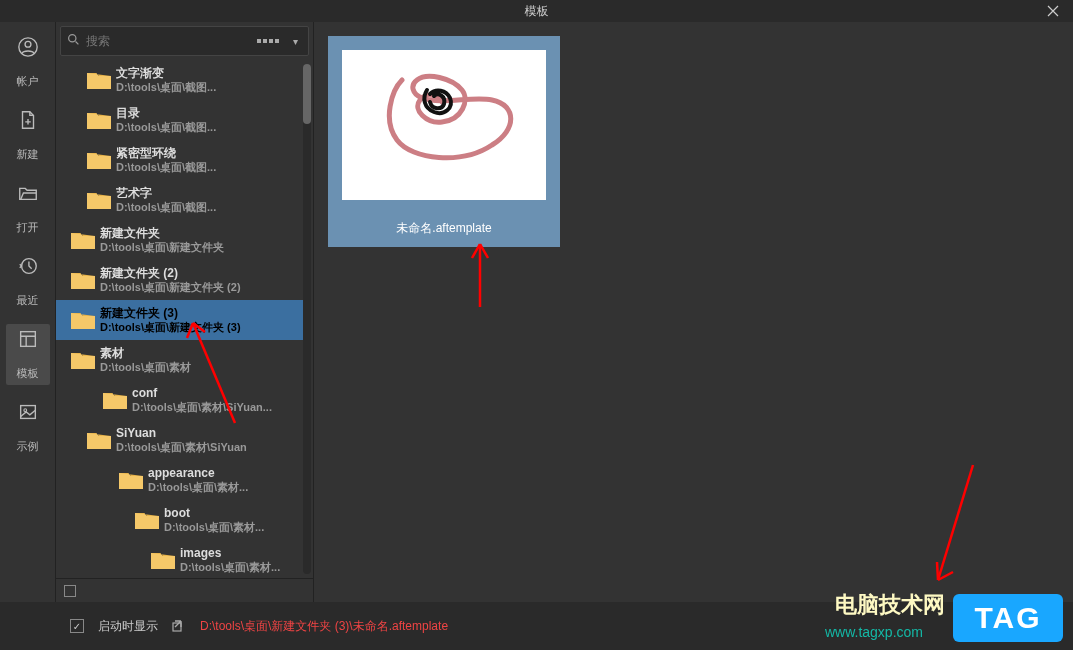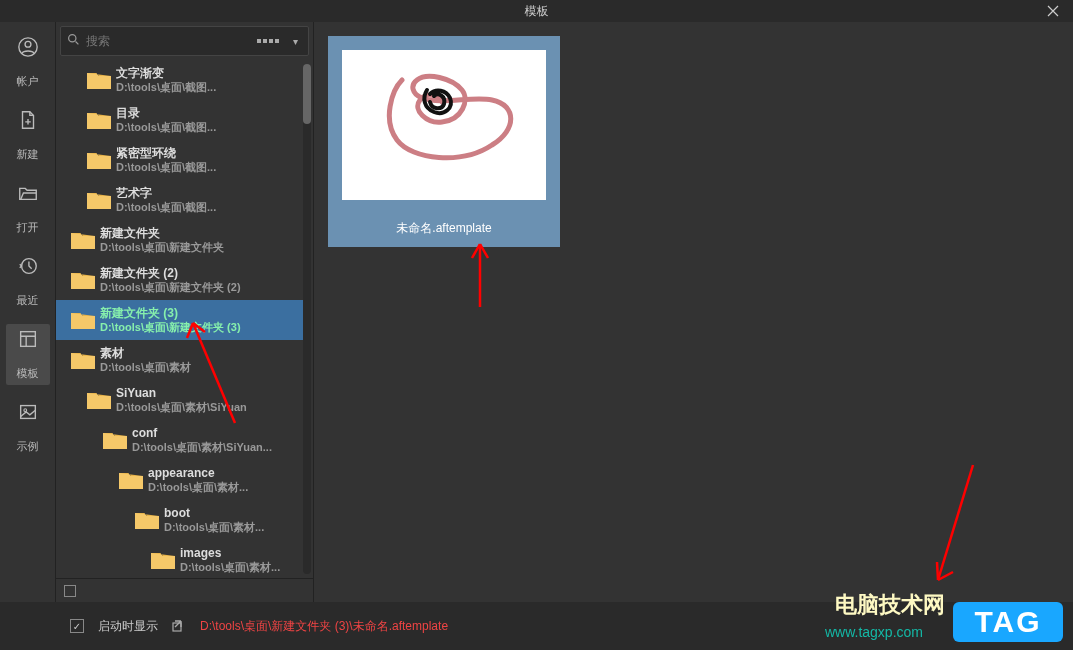--- a/index.html
+++ b/index.html
@@ -73,21 +73,21 @@
     padding-left: 0px;
     font-weight: bold;
   }
   .node.selected { background:#3b6fa0; color:#fff; }
   .node .folder {
     width:26px; height:22px; flex-shrink:0;
   }
   .node .txt { display:flex; flex-direction:column; line-height:1.25; overflow:hidden;}
   .node .txt .t1 { font-size:12px; color:#ddd; white-space:nowrap; overflow:hidden; text-overflow:ellipsis;}
   .node .txt .t2 { font-size:11px; color:#999; white-space:nowrap; overflow:hidden; text-overflow:ellipsis;}
-  .node.selected .txt .t1, .node.selected .txt .t2 { color:#86efac; }
+  .node.selected .txt .t1, .node.selected .txt .t2 { color:#000000; }
   .foldersvg { fill:#f5c869; }
   .tree-footer { height:24px; border-top:1px solid #222; display:flex; align-items:center; padding-left:8px;}
   .tree-footer .sq { width:12px;height:12px;border:1px solid #888;}
   
   .content {
     flex:1; background:#333333; position:relative; padding:14px;
   }
   .thumb {
     width:232px; background:#6b91b2; border:0;
     display:flex; flex-direction:column; align-items:center;
@@ -123,21 +123,21 @@
     position:absolute; right:128px; bottom:30px;
     font-size:22px; font-weight:bold; color:#fef9c3;
     font-family: "SimHei", sans-serif;
   }
   .watermark2 {
     position:absolute; right:150px; bottom:10px;
     font-size:14px; color:#14b8a6; font-family: Arial, sans-serif;
   }
   .tag {
     position:absolute; right:10px; bottom:8px;
-    width:110px; height:40px; background:#19a7ff; border-radius:6px;
+    width:110px; height:48px; background:#19a7ff; border-radius:6px;
     display:flex; align-items:center; justify-content:center;
     font-family: Arial Black, Arial, sans-serif; font-size:30px; font-weight:900;
     color:#fff; letter-spacing:2px;
   }
 </style>
 </head>
 <body>
 
 <div class="titlebar">
   <span class="title">模板</span>
@@ -307,38 +307,38 @@
         <div class="node" style="padding-left: 14px;">
           <span class="folder"><svg class="foldersvg" width="26" height="22" viewBox="0 0 26 22">
               <path d="M1 4 H10 L13 7 H25 V20 H1 Z" fill="#f5c869"></path>
               <path d="M1 4 H10 L13 7 H25" fill="#e8b44a"></path>
             </svg></span>
           <span class="txt">
             <span class="t1">素材</span>
             <span class="t2">D:\tools\桌面\素材</span>
           </span>
         </div>
+        <div class="node" style="padding-left: 46px;">
+          <span class="folder"><svg class="foldersvg" width="26" height="22" viewBox="0 0 26 22">
+              <path d="M1 4 H10 L13 7 H25 V20 H1 Z" fill="#f5c869"></path>
+              <path d="M1 4 H10 L13 7 H25" fill="#e8b44a"></path>
+            </svg></span>
+          <span class="txt">
+            <span class="t1">conf</span>
+            <span class="t2">D:\tools\桌面\素材\SiYuan...</span>
+          </span>
+        </div>
         <div class="node" style="padding-left: 30px;">
           <span class="folder"><svg class="foldersvg" width="26" height="22" viewBox="0 0 26 22">
               <path d="M1 4 H10 L13 7 H25 V20 H1 Z" fill="#f5c869"></path>
               <path d="M1 4 H10 L13 7 H25" fill="#e8b44a"></path>
             </svg></span>
           <span class="txt">
             <span class="t1">SiYuan</span>
             <span class="t2">D:\tools\桌面\素材\SiYuan</span>
-          </span>
-        </div>
-        <div class="node" style="padding-left: 46px;">
-          <span class="folder"><svg class="foldersvg" width="26" height="22" viewBox="0 0 26 22">
-              <path d="M1 4 H10 L13 7 H25 V20 H1 Z" fill="#f5c869"></path>
-              <path d="M1 4 H10 L13 7 H25" fill="#e8b44a"></path>
-            </svg></span>
-          <span class="txt">
-            <span class="t1">conf</span>
-            <span class="t2">D:\tools\桌面\素材\SiYuan...</span>
           </span>
         </div>
         <div class="node" style="padding-left: 62px;">
           <span class="folder"><svg class="foldersvg" width="26" height="22" viewBox="0 0 26 22">
               <path d="M1 4 H10 L13 7 H25 V20 H1 Z" fill="#f5c869"></path>
               <path d="M1 4 H10 L13 7 H25" fill="#e8b44a"></path>
             </svg></span>
           <span class="txt">
             <span class="t1">appearance</span>
             <span class="t2">D:\tools\桌面\素材...</span>

